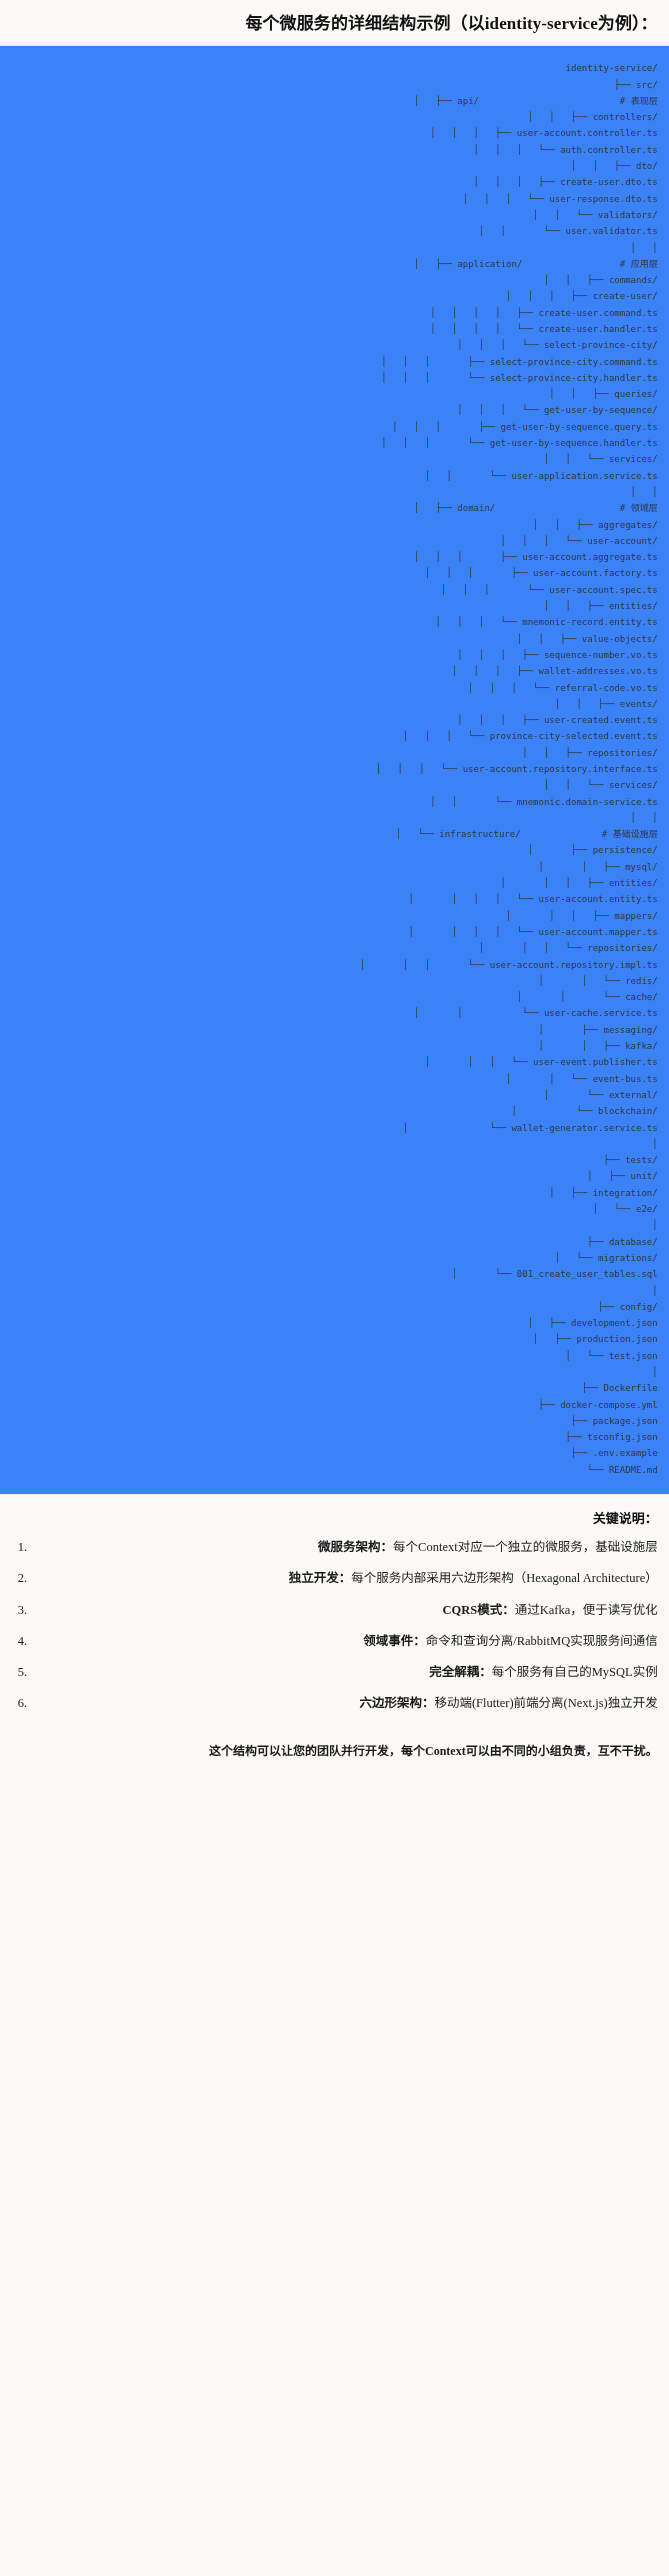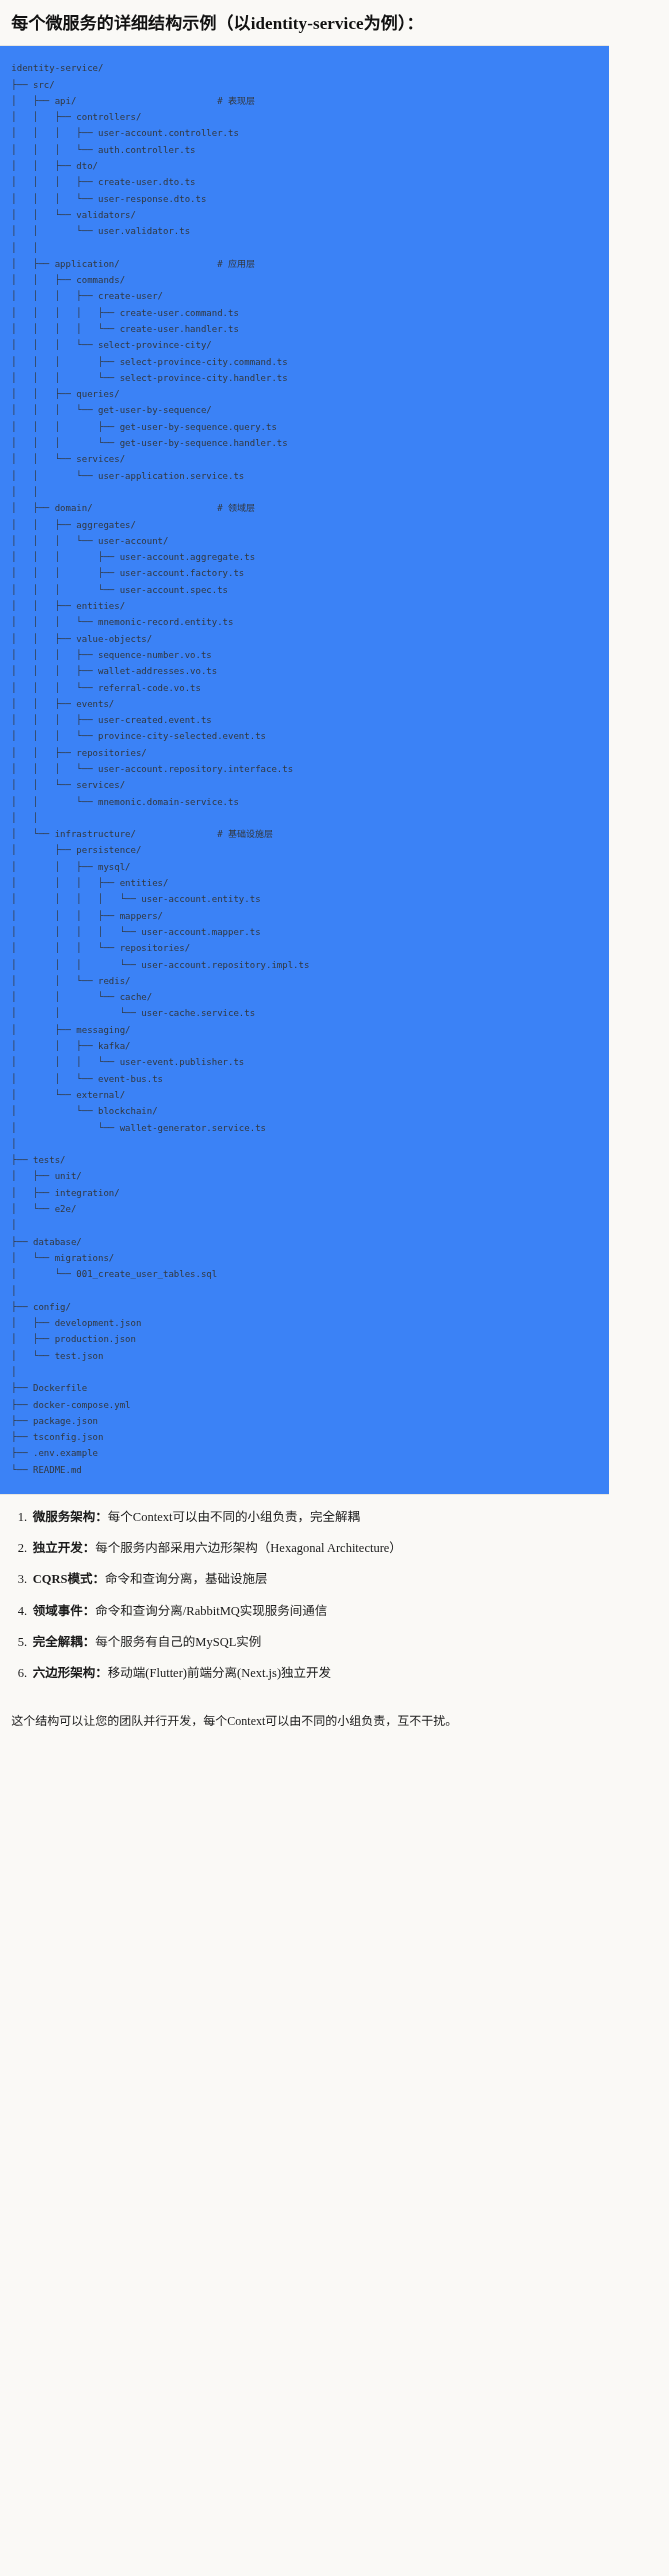--- a/index.html
+++ b/index.html
@@ -8,24 +8,25 @@
     padding: 0;
     background: #faf9f6;
   }
   body {
     width: 669px;
     font-family: "Liberation Sans", sans-serif;
     color: #1a1a1a;
     -webkit-font-smoothing: antialiased;
   }
   .page {
-    width: 609px;
+    width: 669px;
     box-sizing: border-box;
     background: #faf9f6;
     padding: 0;
+    text-align: right;
   }
 
   
   .title-block {
     padding: 12.5px 11.3px 10px 11.3px;
     border-bottom: 0.6px solid #e8e6e0;
     background: #faf9f6;
   }
   .doc-title {
     margin: 0;
@@ -86,20 +87,21 @@
   .note-sep { font-weight: bold; }
   .note-desc { font-weight: normal; }
 
   .closing {
     margin: 11.3px 0 0 0;
     padding: 0 11.3px 13.8px 11.3px;
     font-family: "Liberation Serif", serif;
     font-size: 12px;
     line-height: 1.55;
     color: #1a1a1a;
+    font-weight: bold;
   }
 </style>
 </head>
 <body>
 
 <div class="page">
 
   <div class="title-block">
     <h1 class="doc-title">每个微服务的详细结构示例（以identity-service为例）：</h1>
   </div>
@@ -188,29 +190,30 @@
 │
 ├── Dockerfile
 ├── docker-compose.yml
 ├── package.json
 ├── tsconfig.json
 ├── .env.example
 └── README.md</pre>
   </div>
 
   <div class="notes-block">
+    <h2 class="notes-heading">关键说明：</h2>
     <ol class="notes-list">
       <li>
-        <span class="note-term">微服务架构</span><span class="note-sep">：</span><span class="note-desc">每个Context可以由不同的小组负责，完全解耦</span>
+        <span class="note-term">微服务架构</span><span class="note-sep">：</span><span class="note-desc">每个Context对应一个独立的微服务，基础设施层</span>
       </li>
       <li>
         <span class="note-term">独立开发</span><span class="note-sep">：</span><span class="note-desc">每个服务内部采用六边形架构（Hexagonal Architecture）</span>
       </li>
       <li>
-        <span class="note-term">CQRS模式</span><span class="note-sep">：</span><span class="note-desc">命令和查询分离，基础设施层</span>
+        <span class="note-term">CQRS模式</span><span class="note-sep">：</span><span class="note-desc">通过Kafka，便于读写优化</span>
       </li>
       <li>
         <span class="note-term">领域事件</span><span class="note-sep">：</span><span class="note-desc">命令和查询分离/RabbitMQ实现服务间通信</span>
       </li>
       <li>
         <span class="note-term">完全解耦</span><span class="note-sep">：</span><span class="note-desc">每个服务有自己的MySQL实例</span>
       </li>
       <li>
         <span class="note-term">六边形架构</span><span class="note-sep">：</span><span class="note-desc">移动端(Flutter)前端分离(Next.js)独立开发</span>
       </li>

